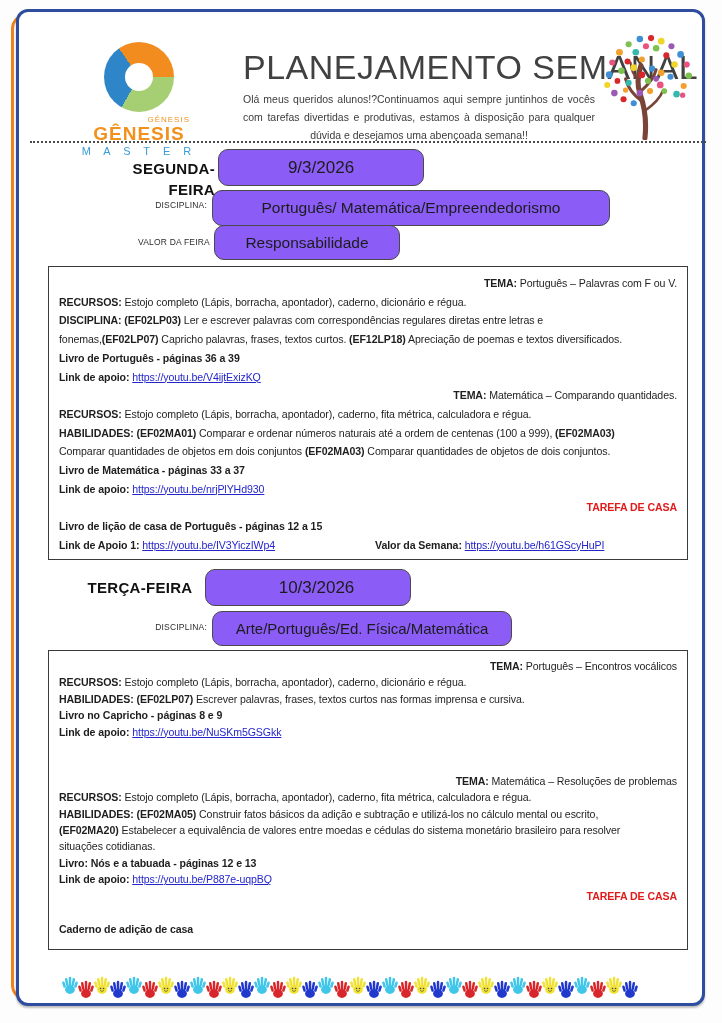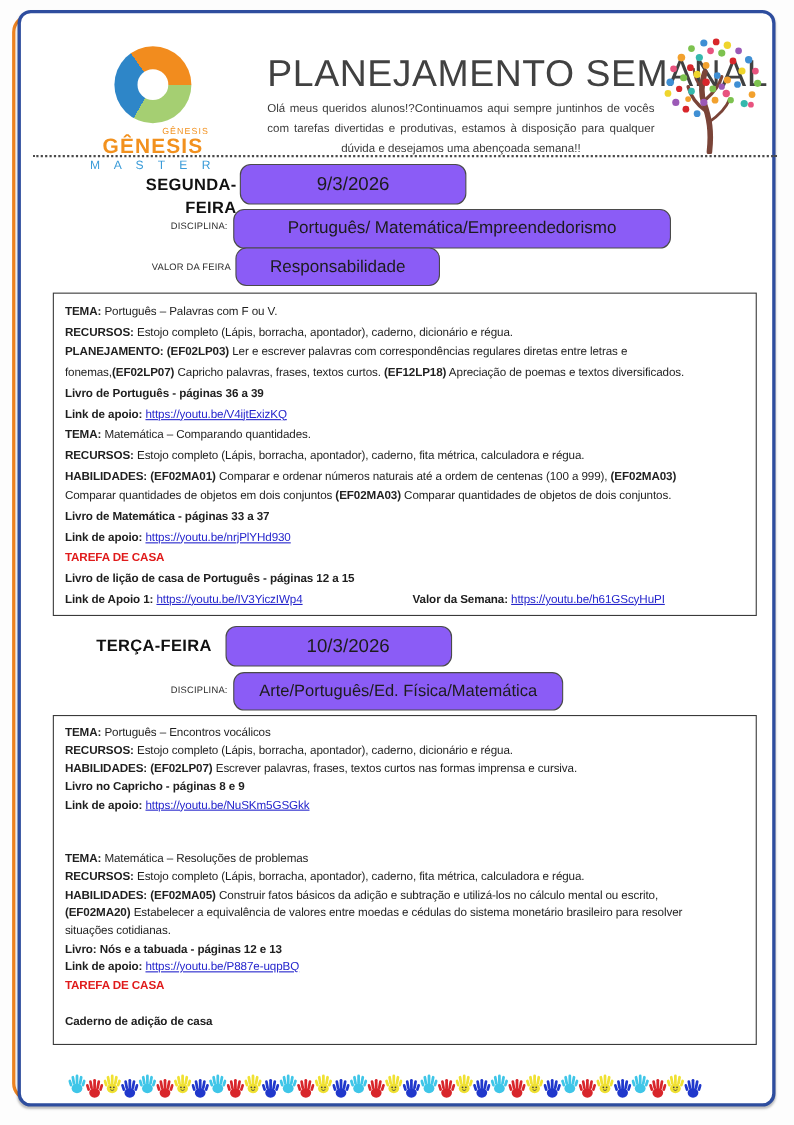--- a/index.html
+++ b/index.html
@@ -36,21 +36,21 @@
 
   .field { border:1.6px solid #4a4a4a; border-radius:10px; color:#1c1c1c; background:#8b5cf6;
     display:flex; align-items:center; justify-content:center; }
 
   .cbox { border:1.2px solid #3a3a3a; background:#fff; padding:7px 10px 0 10px;
     font-size:10.6px; color:#1e1e1e; letter-spacing:-.1px; }
   .bline { white-space:nowrap; overflow:hidden; }
   #box1 .bline { line-height:18.7px; }
   #box2 .bline { line-height:16.4px; }
   .bline .b { font-weight:bold; }
-  .bline.center { text-align:left; }
+  .bline.center { text-align:right; }
   .bline.red, .bline.red .b { color:#e01b1b; }
   .lnk { color:#2525cc; text-decoration:underline; cursor:pointer; }
 
   .hands { left:62px; top:976px; width:600px; display:flex; }
   .hand { width:16px; height:20px; flex:0 0 16px; }
   .hand.dn { transform:translateY(4px); }
 </style>
 </head>
 <body>
 
@@ -122,21 +122,21 @@
 <div class="abs daylabel" style="left:103px; top:160px; width:112px; text-align:right;">SEGUNDA-</div>
 <div class="abs daylabel" style="left:103px; top:181px; width:112px; text-align:right;">FEIRA</div>
 <div class="abs smalllabel" style="left:103px; top:200px; width:104px; text-align:right;">DISCIPLINA:</div>
 <div class="abs field" style="left:218px; top:149px; width:206px; height:37px; font-size:17px;">9/3/2026</div>
 <div class="abs field" style="left:212px; top:190px; width:398px; height:36px; font-size:15.5px;">Português/ Matemática/Empreendedorismo</div>
 <div class="abs smalllabel" style="left:100px; top:237px; width:110px; text-align:right;">VALOR DA FEIRA</div>
 <div class="abs field" style="left:214px; top:225px; width:186px; height:35px; font-size:15.5px;">Responsabilidade</div>
 <div id="box1" class="abs cbox" style="left:48px; top:266px; width:640px; height:294px;">
     <div class="bline center"><span class="b">TEMA:</span><span> Português – Palavras com F ou V.</span></div>
     <div class="bline"><span class="b">RECURSOS:</span><span> Estojo completo (Lápis, borracha, apontador), caderno, dicionário e régua.</span></div>
-    <div class="bline"><span class="b">PLANEJAMENTO:  (EF02LP03)</span><span> Ler e escrever palavras com correspondências regulares diretas entre letras e</span></div>
+    <div class="bline"><span class="b">DISCIPLINA:  (EF02LP03)</span><span> Ler e escrever palavras com correspondências regulares diretas entre letras e</span></div>
     <div class="bline"><span>fonemas,</span><span class="b">(EF02LP07)</span><span> Capricho palavras, frases, textos curtos. </span><span class="b">(EF12LP18)</span><span> Apreciação de poemas e textos diversificados.</span></div>
     <div class="bline"><span class="b">Livro de Português - páginas  36 a 39</span></div>
     <div class="bline"><span class="b">Link de apoio: </span><a class="lnk" href="#">https://youtu.be/V4ijtExizKQ</a></div>
     <div class="bline center"><span class="b">TEMA:</span><span> Matemática – Comparando quantidades.</span></div>
     <div class="bline"><span class="b">RECURSOS:</span><span> Estojo completo (Lápis, borracha, apontador), caderno, fita métrica, calculadora e régua.</span></div>
     <div class="bline"><span class="b">HABILIDADES:  (EF02MA01)</span><span> Comparar e ordenar números naturais até a ordem de centenas (100 a 999), </span><span class="b">(EF02MA03)</span></div>
     <div class="bline"><span>Comparar quantidades de objetos em dois conjuntos </span><span class="b">(EF02MA03)</span><span> Comparar quantidades de objetos de dois conjuntos.</span></div>
     <div class="bline"><span class="b">Livro de Matemática  - páginas  33 a 37</span></div>
     <div class="bline"><span class="b">Link de apoio: </span><a class="lnk" href="#">https://youtu.be/nrjPlYHd930</a></div>
     <div class="bline center red"><span class="b">TAREFA  DE CASA</span></div>

